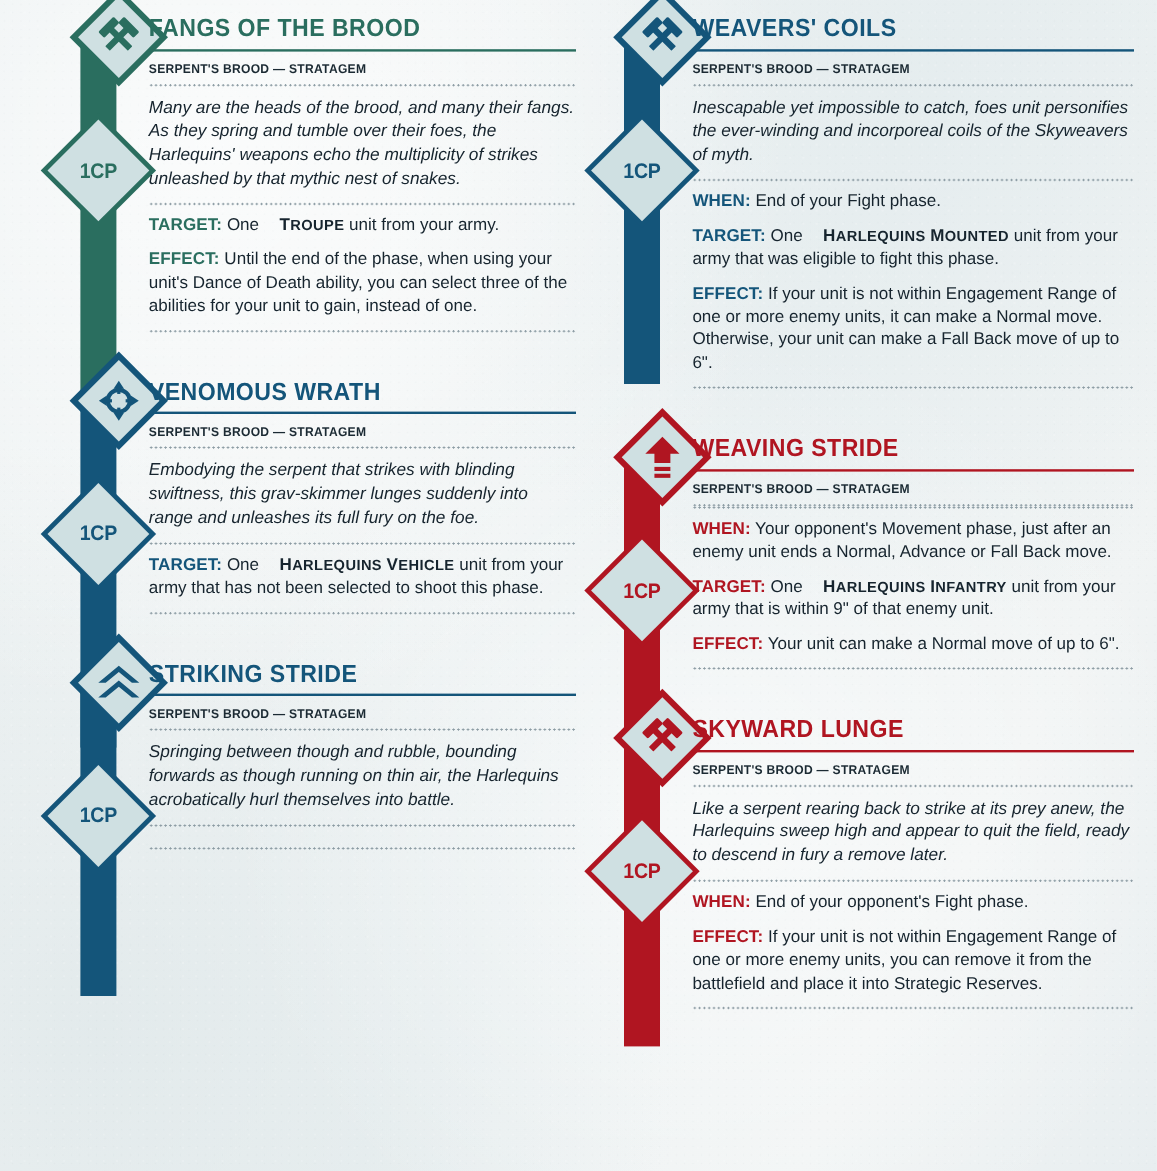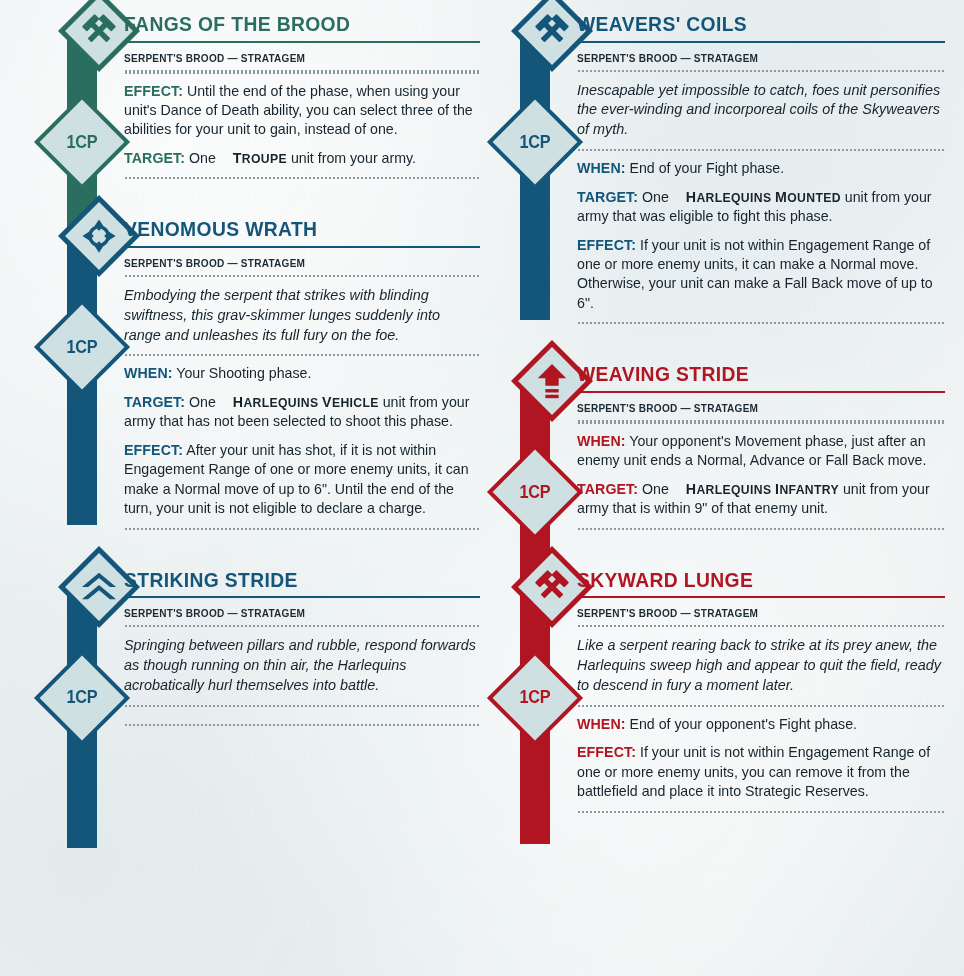--- a/index.html
+++ b/index.html
@@ -228,27 +228,28 @@
         </div>
         <div class="cp-text" style="color:#2a6e5f">1CP</div>
       </div>
     </div>
 
     <div class="card-body">
       <h2 class="card-title" style="color:#2a6e5f">FANGS OF THE BROOD</h2>
       <div class="title-rule" style="background:#2a6e5f"></div>
       <div class="card-faction">SERPENT'S BROOD — STRATAGEM</div>
       <div class="dot-rule"></div>
-      <div class="dot-rule"></div>
-      <div class="card-rules">
+      <div class="card-lore">Many are the heads of the brood, and many their fangs. As they spring and tumble over their foes, the Harlequins' weapons echo the multiplicity of strikes unleashed by that mythic nest of snakes.</div>
+      <div class="dot-rule"></div>
+      <div class="card-rules">
+    <div class="rule">
+      <span class="lbl" style="color:#2a6e5f">TARGET:</span> One <span class="kw"><span class="big">T</span>ROUPE</span> unit from your army.
+    </div>
     <div class="rule">
       <span class="lbl" style="color:#2a6e5f">EFFECT:</span> Until the end of the phase, when using your unit's Dance of Death ability, you can select three of the abilities for your unit to gain, instead of one.
-    </div>
-    <div class="rule">
-      <span class="lbl" style="color:#2a6e5f">TARGET:</span> One <span class="kw"><span class="big">T</span>ROUPE</span> unit from your army.
     </div>
           </div>
       <div class="dot-rule"></div>
     </div>
       </div>
       <div class="card" id="venomous-wrath" style="margin-bottom: 26px;">
     <div class="ribbon" style="height:290px;background:#14557a">
       <div class="icon-diamond" style="background:#14557a">
         <div class="inner"></div>
         <div class="icon-glyph">
@@ -279,27 +280,21 @@
 
     <div class="card-body">
       <h2 class="card-title" style="color:#14557a">VENOMOUS WRATH</h2>
       <div class="title-rule" style="background:#14557a"></div>
       <div class="card-faction">SERPENT'S BROOD — STRATAGEM</div>
       <div class="dot-rule"></div>
       <div class="card-lore">Embodying the serpent that strikes with blinding swiftness, this grav-skimmer lunges suddenly into range and unleashes its full fury on the foe.</div>
       <div class="dot-rule"></div>
       <div class="card-rules">
     <div class="rule">
-      <span class="lbl" style="color:#14557a">WHEN:</span> Your Shooting phase.
-    </div>
-    <div class="rule">
       <span class="lbl" style="color:#14557a">TARGET:</span> One <span class="kw"><span class="big">H</span>ARLEQUINS <span class="big">V</span>EHICLE</span> unit from your army that has not been selected to shoot this phase.
-    </div>
-    <div class="rule">
-      <span class="lbl" style="color:#14557a">EFFECT:</span> After your unit has shot, if it is not within Engagement Range of one or more enemy units, it can make a Normal move of up to 6". Until the end of the turn, your unit is not eligible to declare a charge.
     </div>
           </div>
       <div class="dot-rule"></div>
     </div>
       </div>
       <div class="card" id="striking-stride" style="margin-bottom: 26px;">
     <div class="ribbon" style="height:262px;background:#14557a">
       <div class="icon-diamond" style="background:#14557a">
         <div class="inner"></div>
         <div class="icon-glyph">
@@ -317,21 +312,21 @@
         </div>
         <div class="cp-text" style="color:#14557a">1CP</div>
       </div>
     </div>
 
     <div class="card-body">
       <h2 class="card-title" style="color:#14557a">STRIKING STRIDE</h2>
       <div class="title-rule" style="background:#14557a"></div>
       <div class="card-faction">SERPENT'S BROOD — STRATAGEM</div>
       <div class="dot-rule"></div>
-      <div class="card-lore">Springing between pillars and rubble, respond forwards as though running on thin air, the Harlequins acrobatically hurl themselves into battle.</div>
+      <div class="card-lore">Springing between though and rubble, bounding forwards as though running on thin air, the Harlequins acrobatically hurl themselves into battle.</div>
       <div class="dot-rule"></div>
       <div class="card-rules">
           </div>
       <div class="dot-rule"></div>
     </div>
       </div>
     </div>
   <div class="column right" id="col-1">
       <div class="card" id="weavers-coils" style="margin-bottom: 26px;">
     <div class="ribbon" style="height:290px;background:#14557a">
@@ -409,20 +404,23 @@
       <div class="card-faction">SERPENT'S BROOD — STRATAGEM</div>
       <div class="dot-rule"></div>
       <div class="dot-rule"></div>
       <div class="card-rules">
     <div class="rule">
       <span class="lbl" style="color:#b01521">WHEN:</span> Your opponent's Movement phase, just after an enemy unit ends a Normal, Advance or Fall Back move.
     </div>
     <div class="rule">
       <span class="lbl" style="color:#b01521">TARGET:</span> One <span class="kw"><span class="big">H</span>ARLEQUINS <span class="big">I</span>NFANTRY</span> unit from your army that is within 9" of that enemy unit.
     </div>
+    <div class="rule">
+      <span class="lbl" style="color:#b01521">EFFECT:</span> Your unit can make a Normal move of up to 6".
+    </div>
           </div>
       <div class="dot-rule"></div>
     </div>
       </div>
       <div class="card" id="skyward-lunge" style="margin-bottom: 26px;">
     <div class="ribbon" style="height:258px;background:#b01521">
       <div class="icon-diamond" style="background:#b01521">
         <div class="inner"></div>
         <div class="icon-glyph">
           <svg viewBox="0 0 40 40" width="38" height="38" aria-hidden="true">
@@ -445,21 +443,21 @@
         </div>
         <div class="cp-text" style="color:#b01521">1CP</div>
       </div>
     </div>
 
     <div class="card-body">
       <h2 class="card-title" style="color:#b01521">SKYWARD LUNGE</h2>
       <div class="title-rule" style="background:#b01521"></div>
       <div class="card-faction">SERPENT'S BROOD — STRATAGEM</div>
       <div class="dot-rule"></div>
-      <div class="card-lore">Like a serpent rearing back to strike at its prey anew, the Harlequins sweep high and appear to quit the field, ready to descend in fury a moment later.</div>
+      <div class="card-lore">Like a serpent rearing back to strike at its prey anew, the Harlequins sweep high and appear to quit the field, ready to descend in fury a remove later.</div>
       <div class="dot-rule"></div>
       <div class="card-rules">
     <div class="rule">
       <span class="lbl" style="color:#b01521">WHEN:</span> End of your opponent's Fight phase.
     </div>
     <div class="rule">
       <span class="lbl" style="color:#b01521">EFFECT:</span> If your unit is not within Engagement Range of one or more enemy units, you can remove it from the battlefield and place it into Strategic Reserves.
     </div>
           </div>
       <div class="dot-rule"></div>

